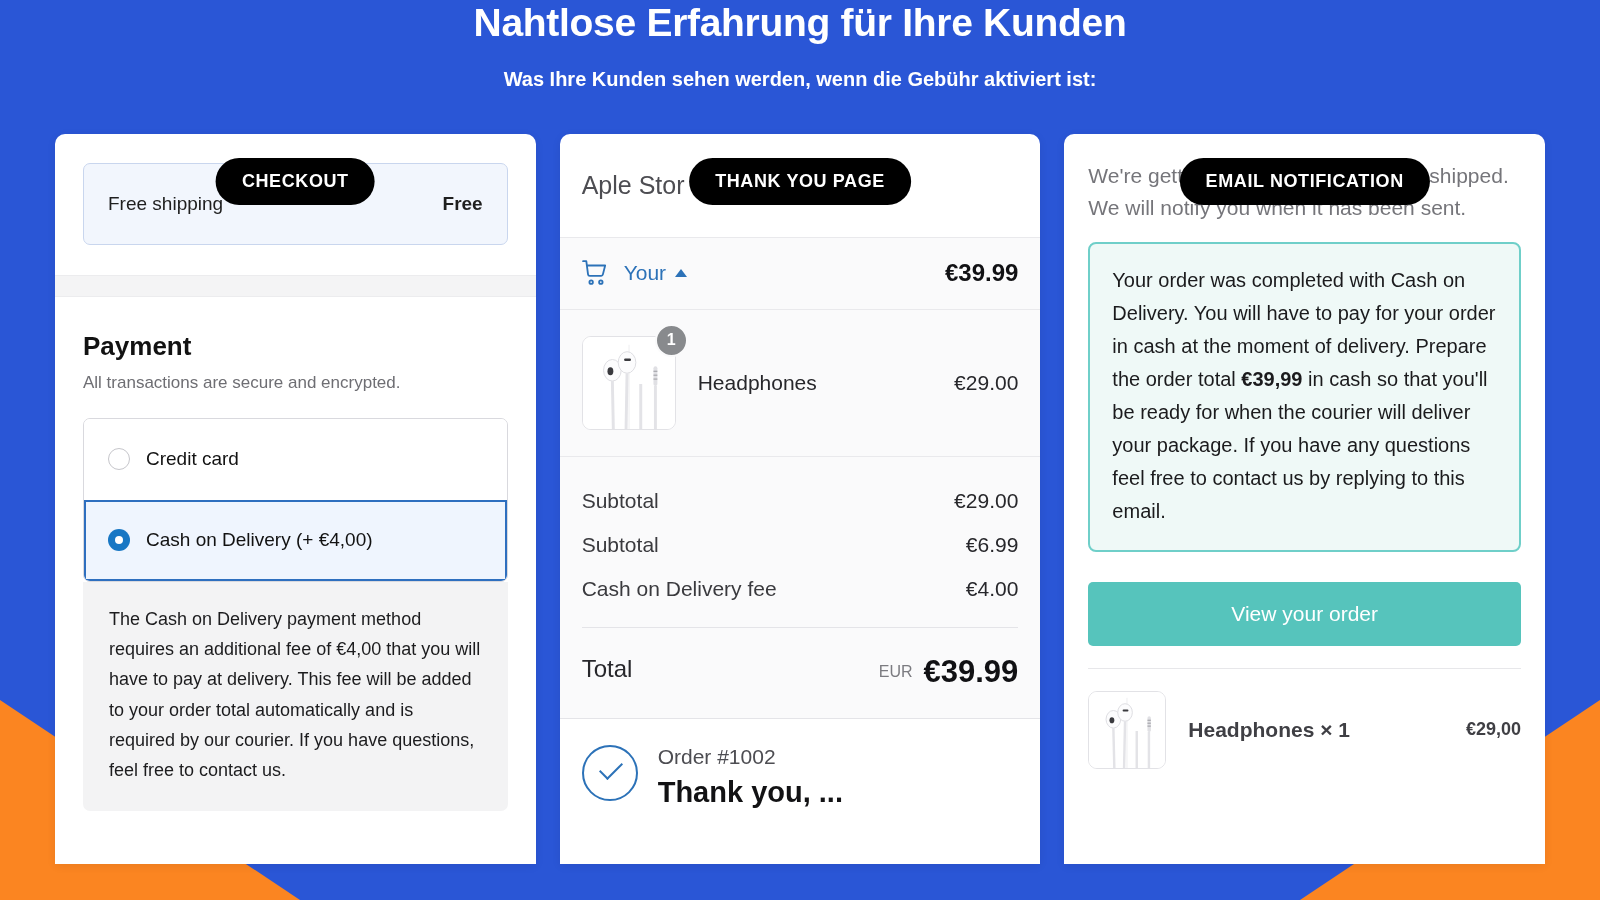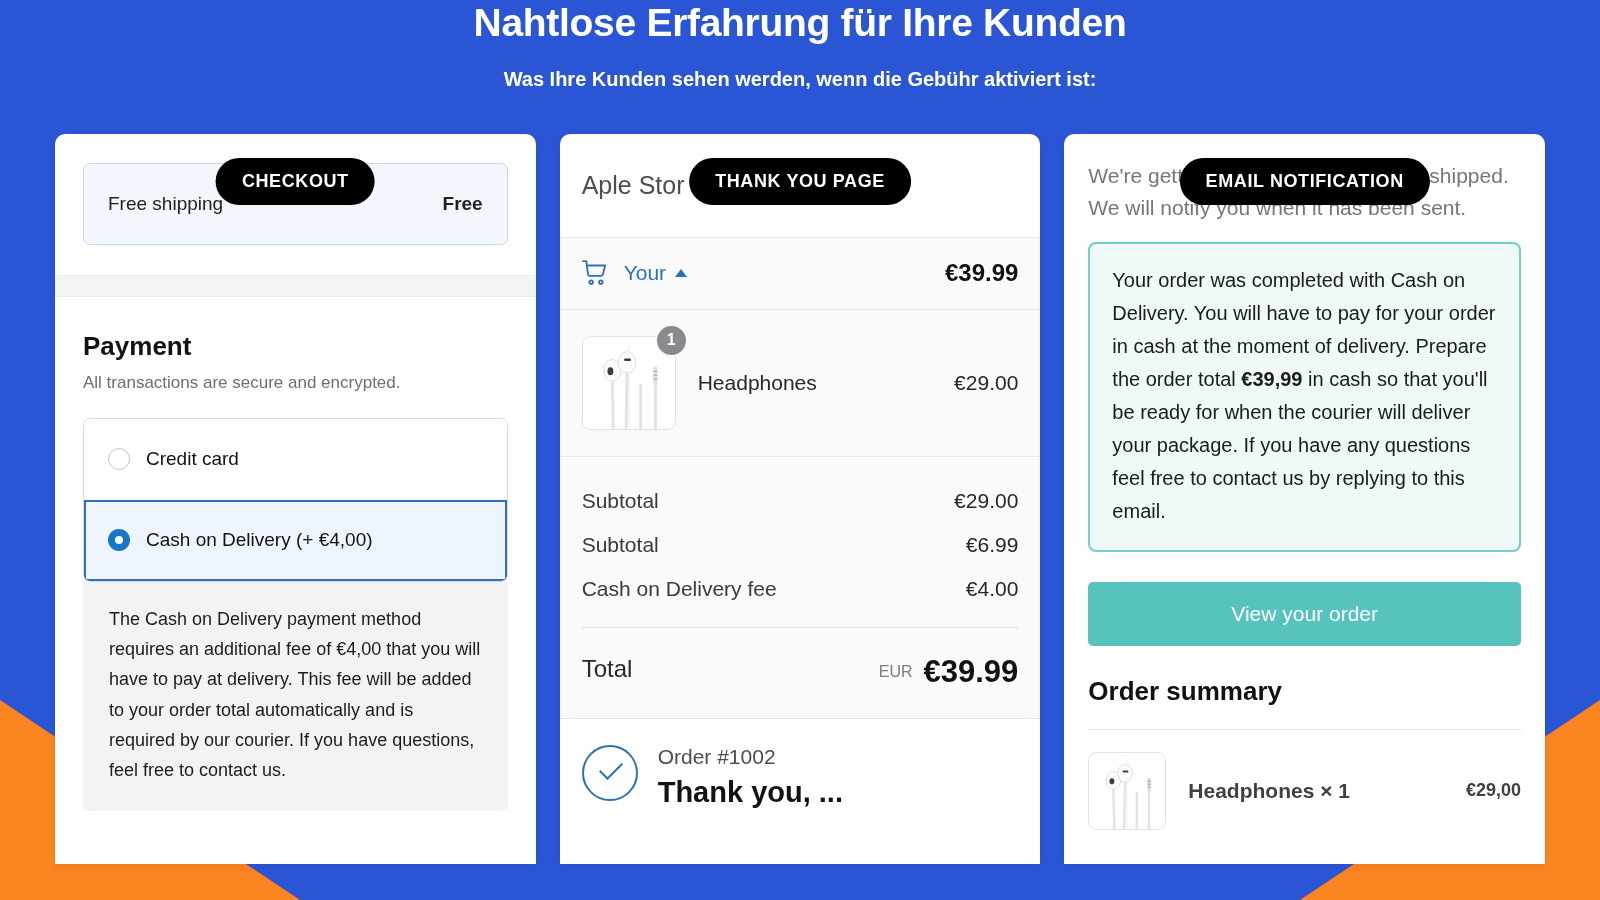--- a/index.html
+++ b/index.html
@@ -488,21 +488,20 @@
 
     <div class="email-pad">
       <div class="email-grey">We're getting your order ready to be shipped. We will notify you when it has been sent.</div>
 
       <div class="email-note">
         <span>Your order was completed with Cash on Delivery. You will have to pay for your order in cash at the moment of delivery. Prepare the order total </span><b>€39,99</b><span> in cash so that you'll be ready for when the courier will deliver your package. If you have any questions feel free to contact us by replying to this email.</span>
       </div>
 
       <button class="view-order-btn">View your order</button>
 
-      <div class="summary-title">Order summary</div>
 
       <div class="sum-item">
         <div class="sum-thumb">
           <svg viewBox="0 0 78 78" aria-hidden="true">
             <rect x="0" y="0" width="78" height="78" fill="#ffffff"></rect>
             <line x1="39" y1="6" x2="39" y2="78" stroke="#eeeef0" stroke-width="1"></line>
             <ellipse cx="25" cy="28" rx="7.5" ry="9" fill="#fcfcfd" stroke="#dddde1" stroke-width="1"></ellipse>
             <ellipse cx="23.5" cy="29" rx="2.5" ry="3.2" fill="#3a3a3e"></ellipse>
             <ellipse cx="37" cy="21" rx="7.5" ry="9" fill="#fcfcfd" stroke="#dddde1" stroke-width="1"></ellipse>
             <rect x="34.5" y="18" width="6" height="2" rx="1" fill="#3a3a3e"></rect>

